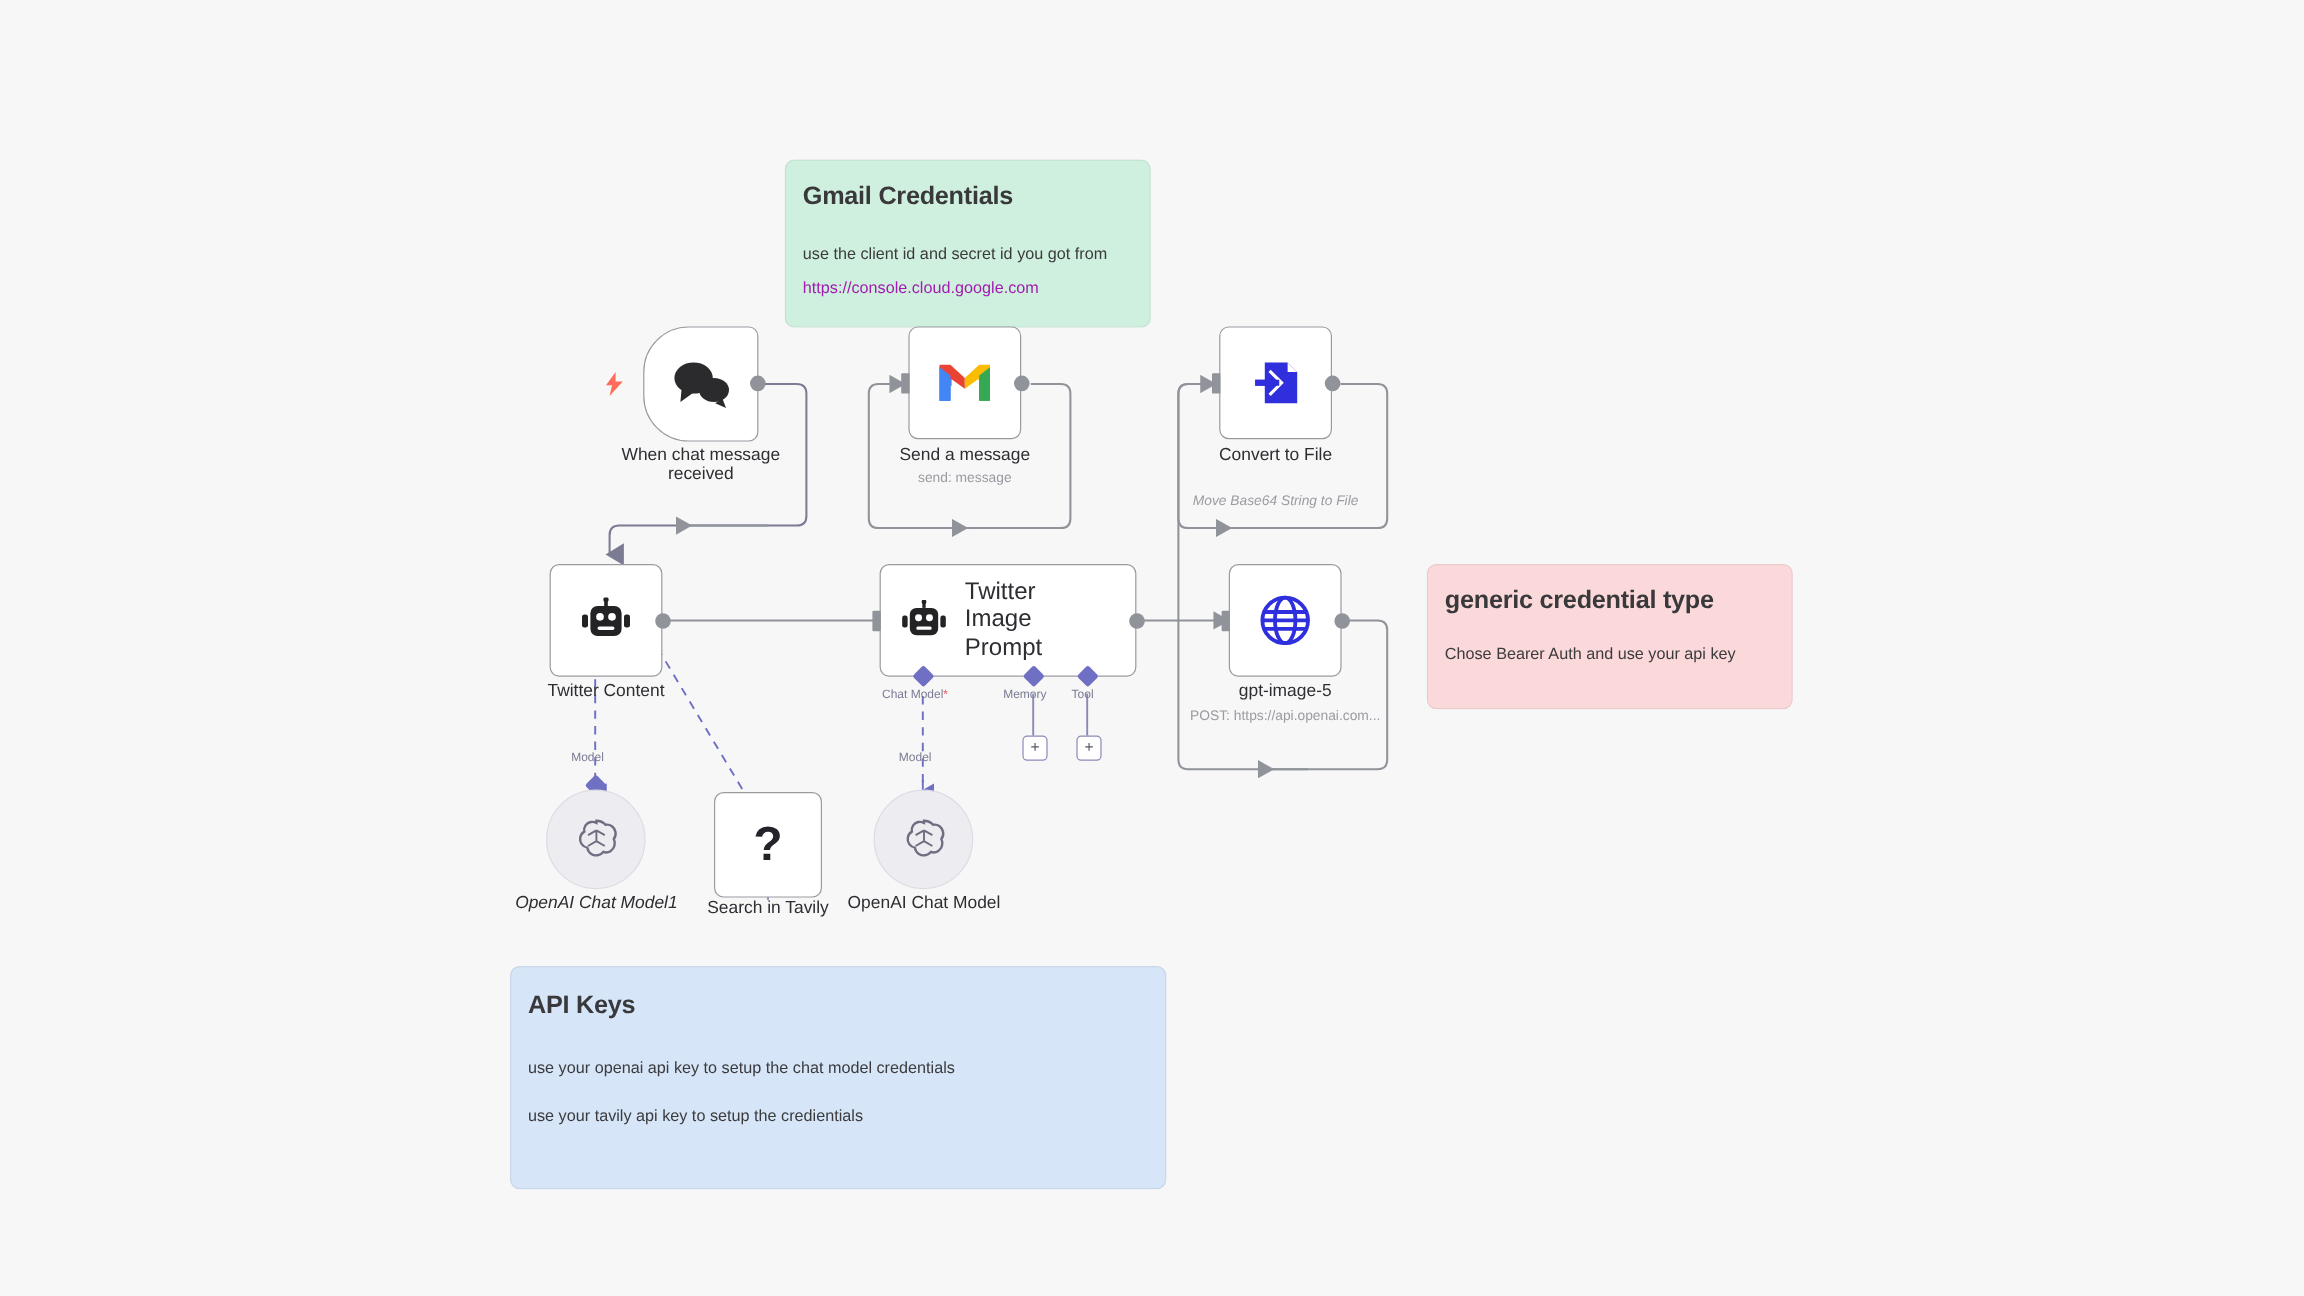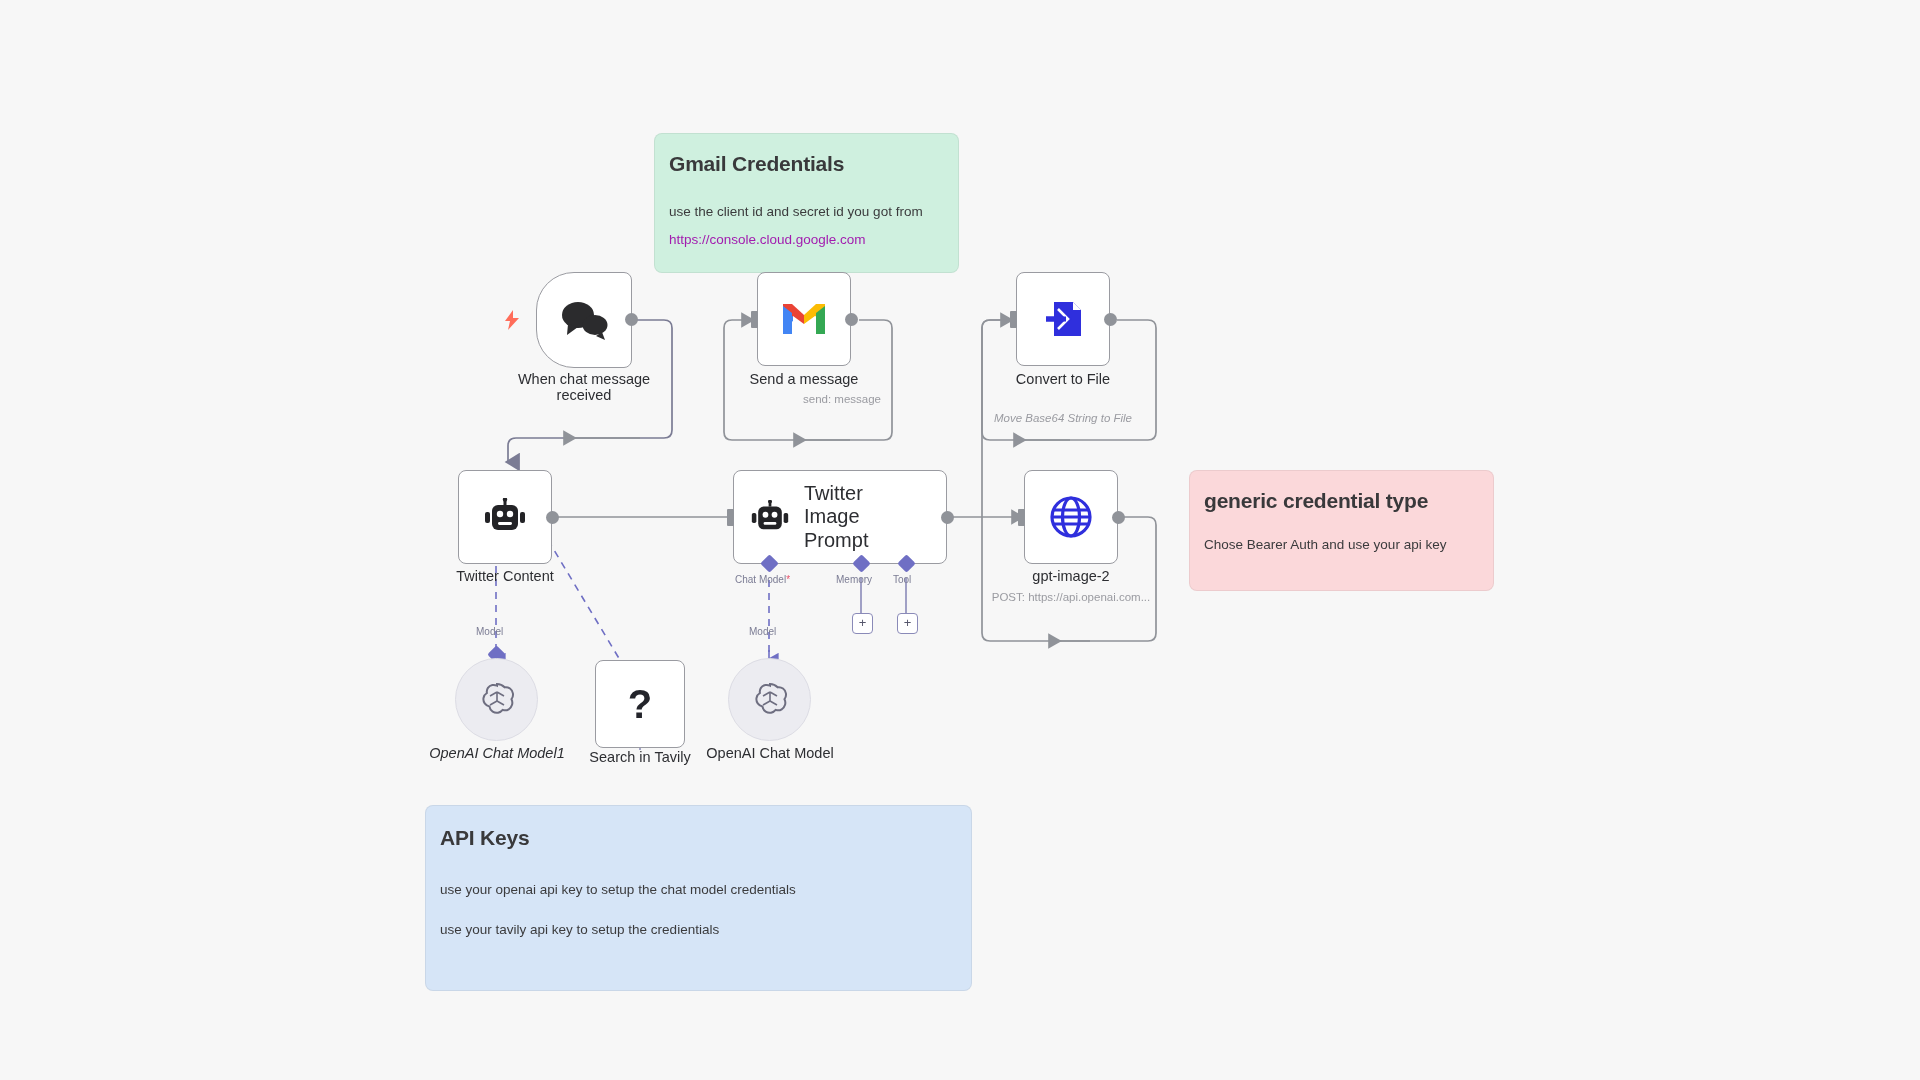--- a/index.html
+++ b/index.html
@@ -266,21 +266,21 @@
       <path d="M12,13 L3,6 L3,34 L12,34 Z" fill="#4285f4"></path>
       <path d="M12,12 L24,21 L36,12 L36,34 L12,34 Z" fill="#ffffff" opacity="0"></path>
       <path d="M12,34 L12,14 L24,23 L36,14 L36,34 L24,34 Z" fill="#ffffff" opacity="0"></path>
       <path d="M13,34 L13,16 L24,24 L35,16 L35,34 Z" fill="#ffffff"></path>
       <path d="M13,16 L13,34 L20,34 L20,22 Z" fill="#4285f4" opacity="0"></path>
     </svg>
   </div>
   <div class="port-in" style="left:751px; top:311px;"></div>
   <div class="port-out" style="left:845px; top:313px;"></div>
   <div class="node-title" style="left:714px; top:371px; width:180px;">Send a message</div>
-  <div class="node-subtitle" style="left:752px; top:393px; width:180px;">send: message</div>
+  <div class="node-subtitle" style="left:714px; top:393px; width:180px;">send: message</div>
 
   <div class="node" style="left:1016px; top:272px; width:94px; height:94px;">
     <svg width="46" height="46" viewBox="0 0 46 46">
       <path d="M14,6 L33,6 L41,14 L41,40 L14,40 Z" fill="#2f2fdd"></path>
       <path d="M33,6 L41,14 L33,14 Z" fill="#ffffff"></path>
       <path d="M6,23 L26,23" stroke="#2f2fdd" stroke-width="5" fill="none"></path>
       <path d="M18,13 L28,23 L18,33" stroke="#2f2fdd" stroke-width="5" fill="none" stroke-linejoin="miter"></path>
       <path d="M18,13 L28,23 L18,33" stroke="#ffffff" stroke-width="2.6" fill="none"></path>
       <path d="M6,23 L26,23" stroke="#2f2fdd" stroke-width="5" fill="none"></path>
     </svg>
@@ -343,21 +343,21 @@
 
   <div class="node" style="left:1024px; top:470px; width:94px; height:94px;">
     <svg width="46" height="46" viewBox="0 0 46 46">
       <circle cx="23" cy="23" r="19" fill="none" stroke="#2f2fdd" stroke-width="3.2"></circle>
       <ellipse cx="23" cy="23" rx="8.5" ry="19" fill="none" stroke="#2f2fdd" stroke-width="3.2"></ellipse>
       <path d="M5,16 L41,16 M5,30 L41,30 M4,23 L42,23" stroke="#2f2fdd" stroke-width="3.2" fill="none"></path>
     </svg>
   </div>
   <div class="port-in" style="left:1018px; top:509px;"></div>
   <div class="port-out" style="left:1112px; top:511px;"></div>
-  <div class="node-title" style="left:981px; top:568px; width:180px;">gpt-image-2</div>
+  <div class="node-title" style="left:981px; top:568px; width:180px;">gpt-image-5</div>
   <div class="node-subtitle" style="left:971px; top:591px; width:200px;">POST: https://api.openai.com...</div>
 
   <div class="node circle" style="left:455px; top:658px; width:83px; height:83px;">
     <svg width="40" height="40" viewBox="0 0 40 40">
       <path d="M20,4 C24.5,4 27.6,7.3 27.6,7.3 C31.6,6.6 35.2,9.3 35.9,13.3 C36.3,15.5 35.7,17.6 34.5,19.2 C36.3,22.8 35.1,27.2 31.7,29.3 C29.8,30.5 27.6,30.6 25.7,29.9 C23.3,32.9 19.0,33.7 15.7,31.6 C13.8,30.4 12.7,28.5 12.4,26.4 C8.5,25.7 5.8,22.0 6.5,18.0 C6.9,15.8 8.2,14.0 9.9,13.0 C9.2,9.3 11.6,5.7 15.3,5.0 C17.0,4.7 18.6,5.0 20,5.7 Z" fill="none" stroke="#6e6e80" stroke-width="2"></path>
       <path d="M20,12 L20,21 L27,25 M20,21 L13,25 M13,16 L20,12 M27,16 L20,12" fill="none" stroke="#6e6e80" stroke-width="1.6"></path>
     </svg>
   </div>
   <div class="node-title" style="left:407px; top:745px; width:180px;font-style:italic;">OpenAI Chat Model1</div>
 

